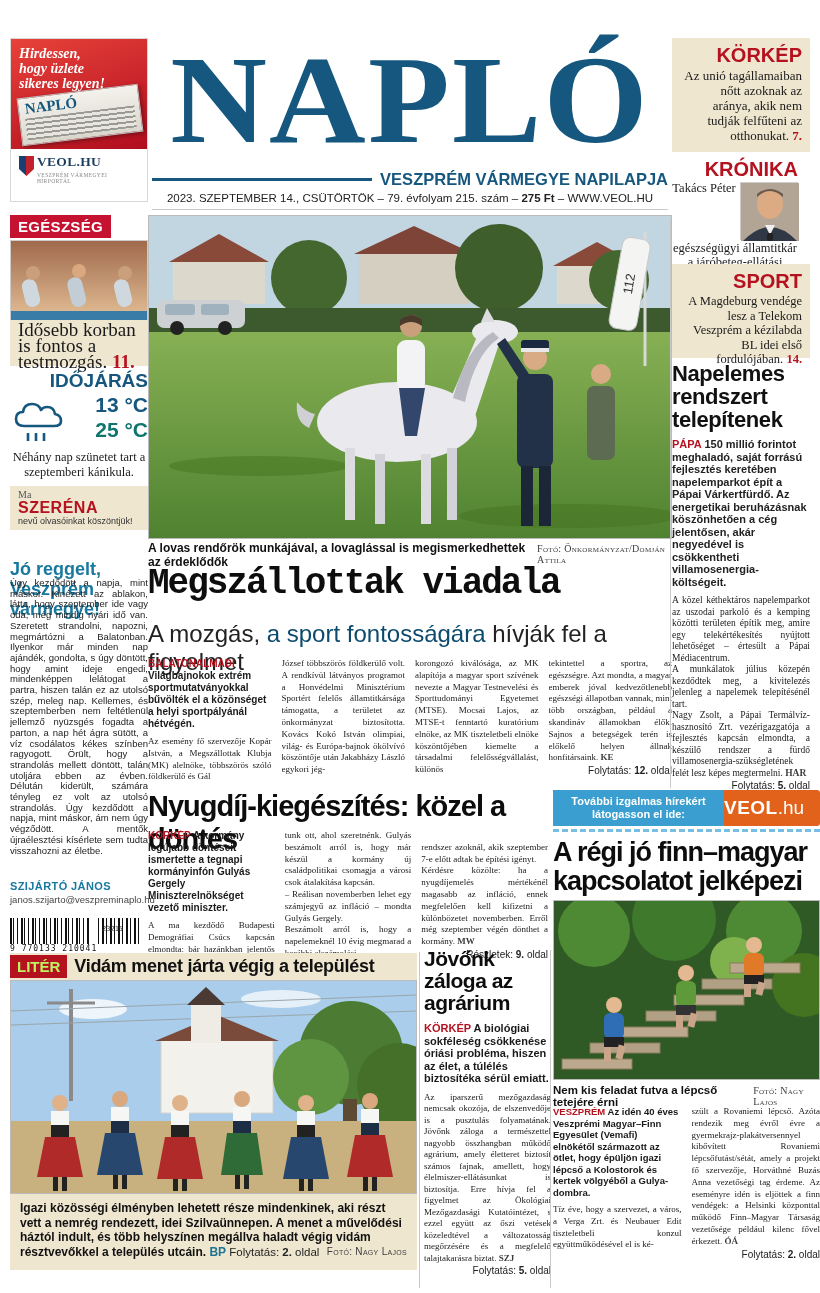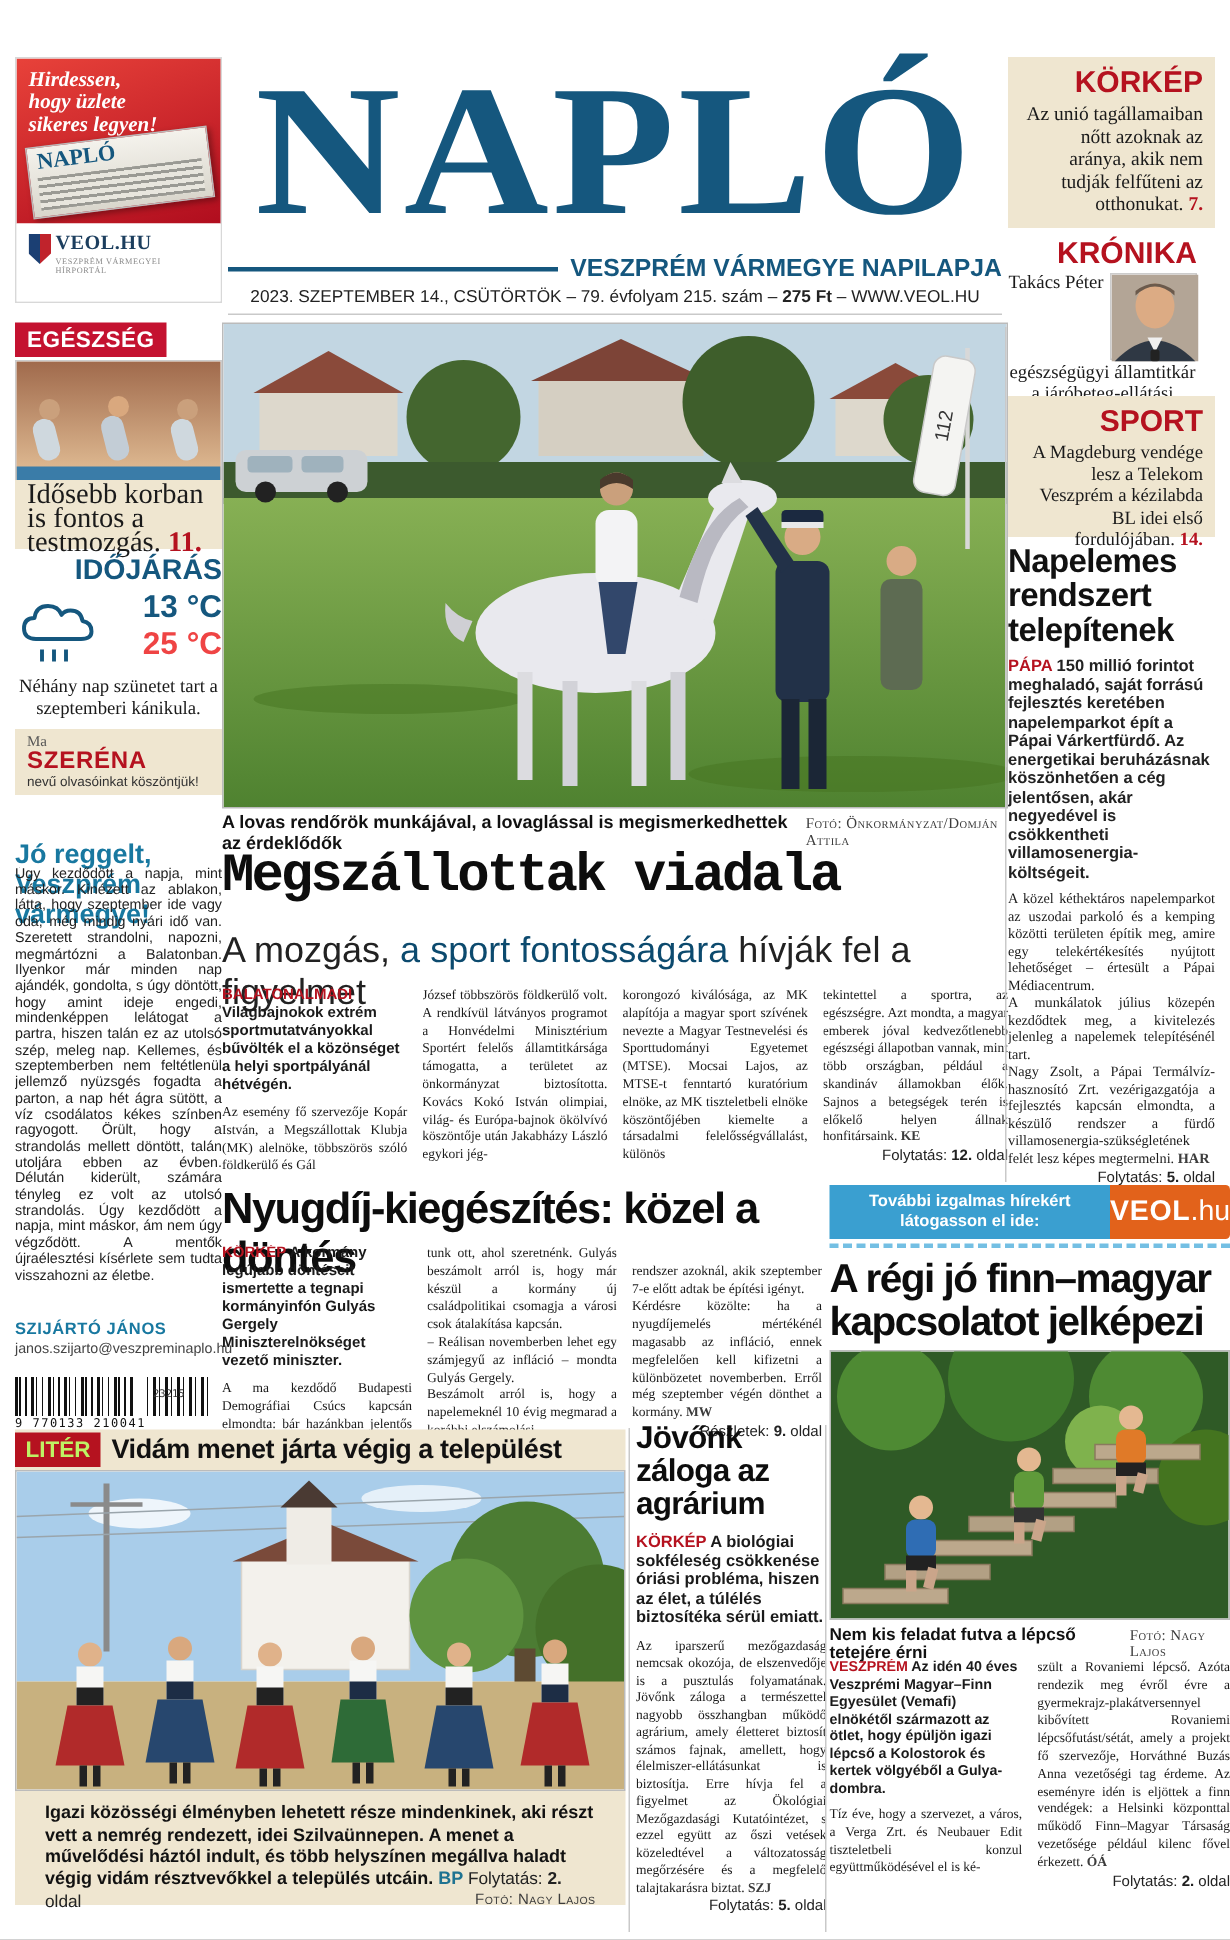--- a/index.html
+++ b/index.html
@@ -1,21 +1,21 @@
 <!DOCTYPE html>
 <html lang="hu"><head>
 <meta charset="utf-8">
 <style>
   *{margin:0;padding:0;box-sizing:border-box}
   body{background:#888;font-family:"Liberation Serif",serif;color:#1a1a1a}
   .page{position:relative;width:820px;height:1293px;background:#fff;overflow:hidden;margin:0 auto}
   .abs{position:absolute}
   .jt{text-align:justify}
   .prelines{white-space:pre-line}
-  .red{color:#ef4444}
+  .red{color:#0f766e}
   .blue{color:#15577e}
   .teal{color:#0c4a6e}
   .beige{background:#efe6d0}
   .vr{position:absolute;width:1px;background:#c9c9c9}
   .pg{color:#b5121f;font-weight:bold}
   .credit{font-variant:small-caps;font-size:10px;color:#3c3c3c;letter-spacing:.3px}
   .sig{font-weight:bold;color:#3c3c3c}
   .contline{display:block;text-align:right;font-family:"Liberation Sans",sans-serif;font-size:10px;color:#222;margin-top:1px}
   .contpg{font-weight:bold}
 
@@ -86,37 +86,37 @@
   .lead-sans{font-family:"Liberation Sans",sans-serif;font-weight:bold;font-size:10px;line-height:12px;display:block;margin-bottom:6px;text-align:left}
   .tag{color:#b5121f;font-weight:bold}
 
   
   .phead{left:148px;top:790px;width:404px;font-family:"Liberation Sans",sans-serif;font-weight:bold;font-size:29px;letter-spacing:-1px;color:#0d0d0d}
   .pcols{left:148px;top:830px;width:400px;height:128px;display:flex;gap:10px}
 
   
   .banner{left:553px;top:790px;width:267px;height:36px;display:flex;cursor:pointer}
   .banner-blue{flex:1;background:#3a9fd0;color:#fff;font-family:"Liberation Sans",sans-serif;font-weight:bold;font-size:11px;line-height:13px;display:flex;align-items:center;justify-content:center;text-align:center}
-  .banner-orange{width:80px;background:#e2621b;display:flex;align-items:center;justify-content:center;border-radius:0 3px 3px 0}
+  .banner-orange{width:96px;background:#e2621b;display:flex;align-items:center;border-radius:0 3px 3px 0}
   .banner-orange b{color:#fff;font-family:"Liberation Sans",sans-serif;font-size:19px;letter-spacing:.5px}
   .banner-orange i{color:#fff;font-style:normal;font-family:"Liberation Sans",sans-serif;font-size:19px;font-weight:normal}
   .dash{left:553px;top:829px;width:267px;border-top:3px dashed #74bfe3}
 
   
   .fhead{left:553px;top:838px;width:267px;font-family:"Liberation Sans",sans-serif;font-weight:bold;font-size:27px;line-height:29px;letter-spacing:-1px;color:#0d0d0d}
   .fphoto{left:553px;top:900px;width:267px;height:180px;border:1px solid #bbb}
   .fcap{left:553px;top:1084px;width:267px;display:flex;justify-content:space-between;align-items:baseline}
   .fcols{left:553px;top:1106px;width:267px;height:184px;display:flex;gap:10px}
 
   
   .lbar{left:10px;top:953px;width:407px;height:27px;background:#efe6d0;display:flex;align-items:center;gap:7px}
   .lbox{background:#b5121f;color:#bef264;font-family:"Liberation Sans",sans-serif;font-weight:bold;font-size:15px;padding:3px 7px}
   .ltitle{font-family:"Liberation Sans",sans-serif;font-weight:bold;font-size:18px;color:#111;letter-spacing:-.3px}
   .lphoto{left:10px;top:980px;width:407px;height:214px;border:1px solid #bbb}
-  .lcap{left:10px;top:1194px;width:407px;height:76px;padding:7px 20px;font-family:"Liberation Sans",sans-serif;font-weight:bold;font-size:12px;line-height:14.5px;color:#111}
+  .lcap{left:10px;top:1194px;width:407px;height:76px;padding:7px 10px;font-family:"Liberation Sans",sans-serif;font-weight:bold;font-size:12px;line-height:14.5px;color:#111}
   .lcap .norm{font-weight:normal;font-size:11.5px;color:#222}
   .lcap .cr{float:right;font-weight:normal}
   .ltag{color:#1f7391;font-weight:bold}
 
   
   .agrar{left:424px;top:948px;width:127px;height:342px;overflow:hidden}
   .agrar h2{font-family:"Liberation Sans",sans-serif;font-size:21px;line-height:22px;letter-spacing:-.5px;color:#0d0d0d;margin-bottom:8px}
   .agrar .lead{font-family:"Liberation Sans",sans-serif;font-weight:bold;font-size:11px;line-height:12.5px;margin-bottom:7px}
   .agrar .body{font-size:9px;line-height:11.5px;text-align:justify}
 </style>

